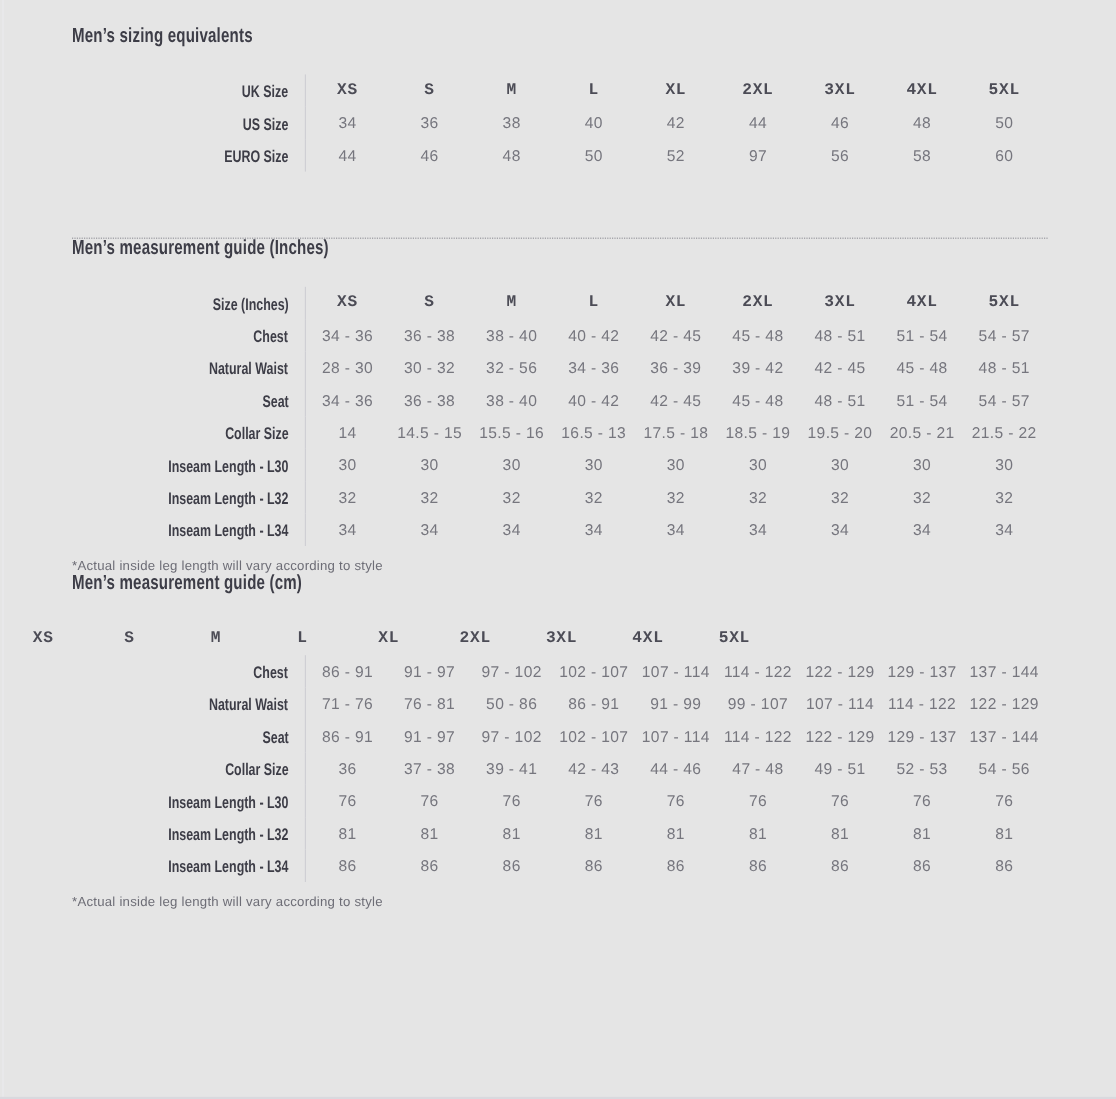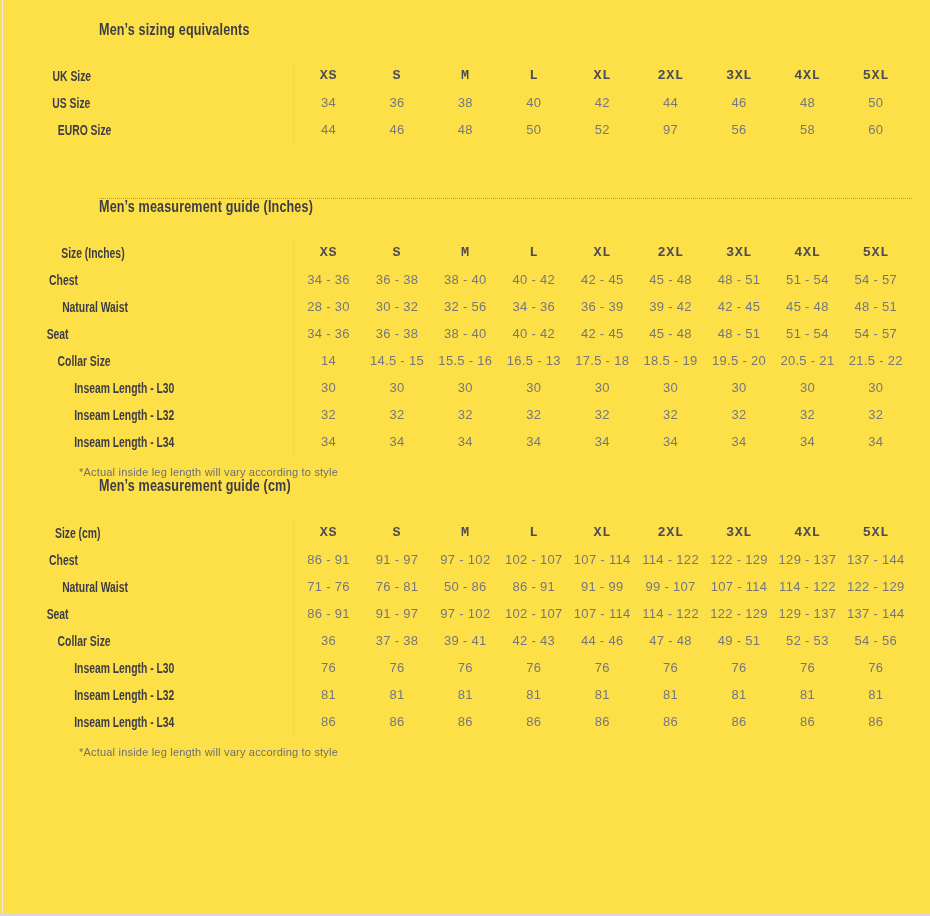--- a/index.html
+++ b/index.html
@@ -2,24 +2,23 @@
 <html><head>
 <meta charset="utf-8">
 <style>
   html, body { margin: 0; padding: 0; background: #ffffff; }
   .page {
     position: relative;
     width: 930px;
     height: 916px;
     box-sizing: border-box;
     padding-top: 22px;
-    background: #fde047;
+    background: #e5e5e5;
     overflow: hidden;
     font-family: "Liberation Sans", sans-serif;
-    padding-left: 39px;
   }
   
   .page::before {
     content: ""; position: absolute; left: 2px; top: 0; bottom: 0;
     width: 1px; background: #e9e9ed;
   }
   .page::after {
     content: ""; position: absolute; left: 0; right: 0; bottom: 0;
     height: 2px; background: #d9d9de;
   }
@@ -40,21 +39,21 @@
 
   .sizing-table { margin-top: 24px; width: 871px; }
   .sizing-table.t3 { margin-top: 25px; }
 
   .trow { display: flex; height: 27px; align-items: stretch; }
   .label-cell {
     width: 268px;
     box-sizing: border-box;
     padding-right: 14px;
     border-right: 1px solid #cfcfd4;
-    display: flex; align-items: center; 
+    display: flex; align-items: center; justify-content: flex-end;
   }
   .cond {
     display: inline-block;
     font-size: 14px;
     font-weight: 700;
     color: #3d3d47;
     white-space: nowrap;
     transform: scaleX(0.74);
     transform-origin: 100% 50%;
   }
@@ -75,21 +74,21 @@
   }
 
   hr.dotted {
     border: none;
     border-top: 1px dotted #97979d;
     width: 813px;
     margin: 55px 0 0 60px;
   }
 
   p.footnote {
-    margin: 11px 0 0 40px;
+    margin: 11px 0 0 60px;
     font-size: 11px;
     line-height: 12px;
     color: #6d6d76;
     letter-spacing: 0.2px;
   }
 </style>
 </head>
 <body>
 
 <div class="page">
@@ -260,23 +259,20 @@
           <div class="value-cell">34</div>
         </div>
       </div>
     <p class="footnote">*Actual inside leg length will vary according to style</p>
   </section>
 
   <section>
     <h2 class="section-title mt-sec3">Men’s measurement guide (cm)</h2>
     <div class="sizing-table t3">
         <div class="trow">
-          <div class="label-cell">
-            <span class="cond">Size (cm)</span>
-          </div>
           <div class="value-cell head">XS</div>
           <div class="value-cell head">S</div>
           <div class="value-cell head">M</div>
           <div class="value-cell head">L</div>
           <div class="value-cell head">XL</div>
           <div class="value-cell head">2XL</div>
           <div class="value-cell head">3XL</div>
           <div class="value-cell head">4XL</div>
           <div class="value-cell head">5XL</div>
         </div>

